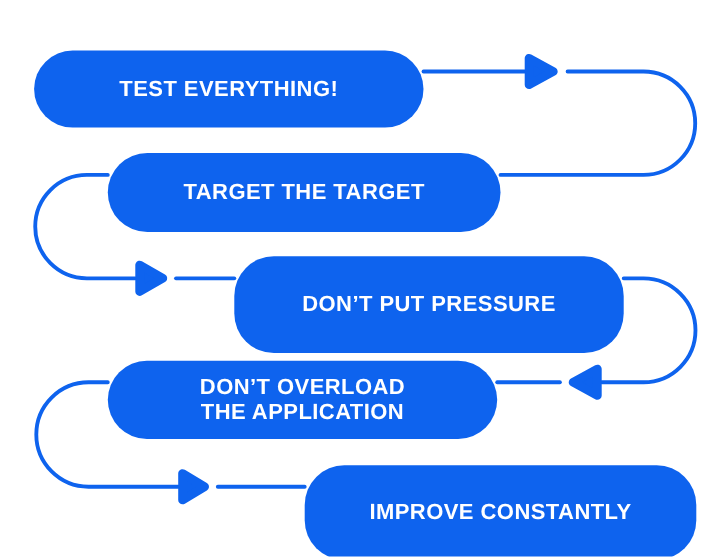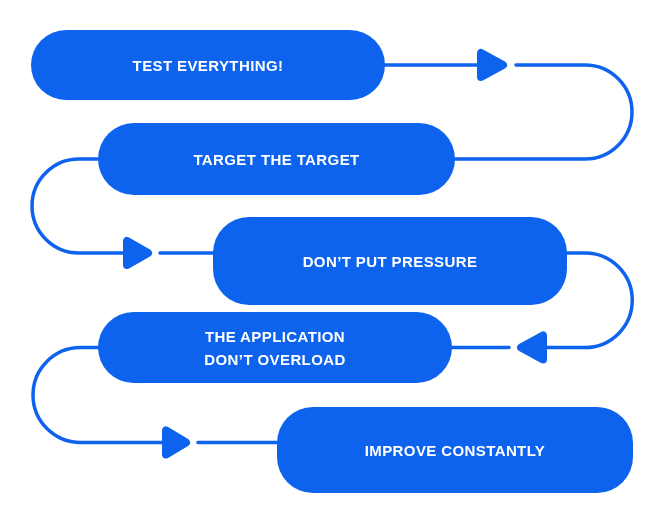--- a/index.html
+++ b/index.html
@@ -40,23 +40,24 @@
     position: absolute;
     background: var(--accent);
     border-radius: 36px;
     display: flex;
     flex-direction: column;
     align-items: center;
     justify-content: center;
     text-align: center;
     color: var(--text);
     font-weight: 700;
-    font-size: 15px;
+    font-size: 20px;
     line-height: 23px;
     letter-spacing: 0.4px;
+    margin-top: 16px;
   }
   .pill span { display: block; white-space: nowrap; }
   .pill span:empty { display: none; }
 
   .pill-1 { left: 31px;  top: 30px;  width: 354px; height: 70px; }
   .pill-2 { left: 98px;  top: 123px; width: 357px; height: 72px; }
   .pill-3 { left: 213px; top: 217px; width: 354px; height: 88px; }
   .pill-4 { left: 98px;  top: 312px; width: 354px; height: 71px; }
   .pill-5 { left: 277px; top: 407px; width: 356px; height: 86px; }
 </style>
@@ -91,22 +92,22 @@
 
   <div class="pill pill-2">
     <span>TARGET THE TARGET</span>
   </div>
 
   <div class="pill pill-3">
     <span>DON’T PUT PRESSURE</span>
   </div>
 
   <div class="pill pill-4">
+    <span>DON’T OVERLOAD</span>
     <span>THE APPLICATION</span>
-    <span>DON’T OVERLOAD</span>
   </div>
 
   <div class="pill pill-5">
     <span>IMPROVE CONSTANTLY</span>
 
   </div>
 
 </div>
 
 </body></html>

